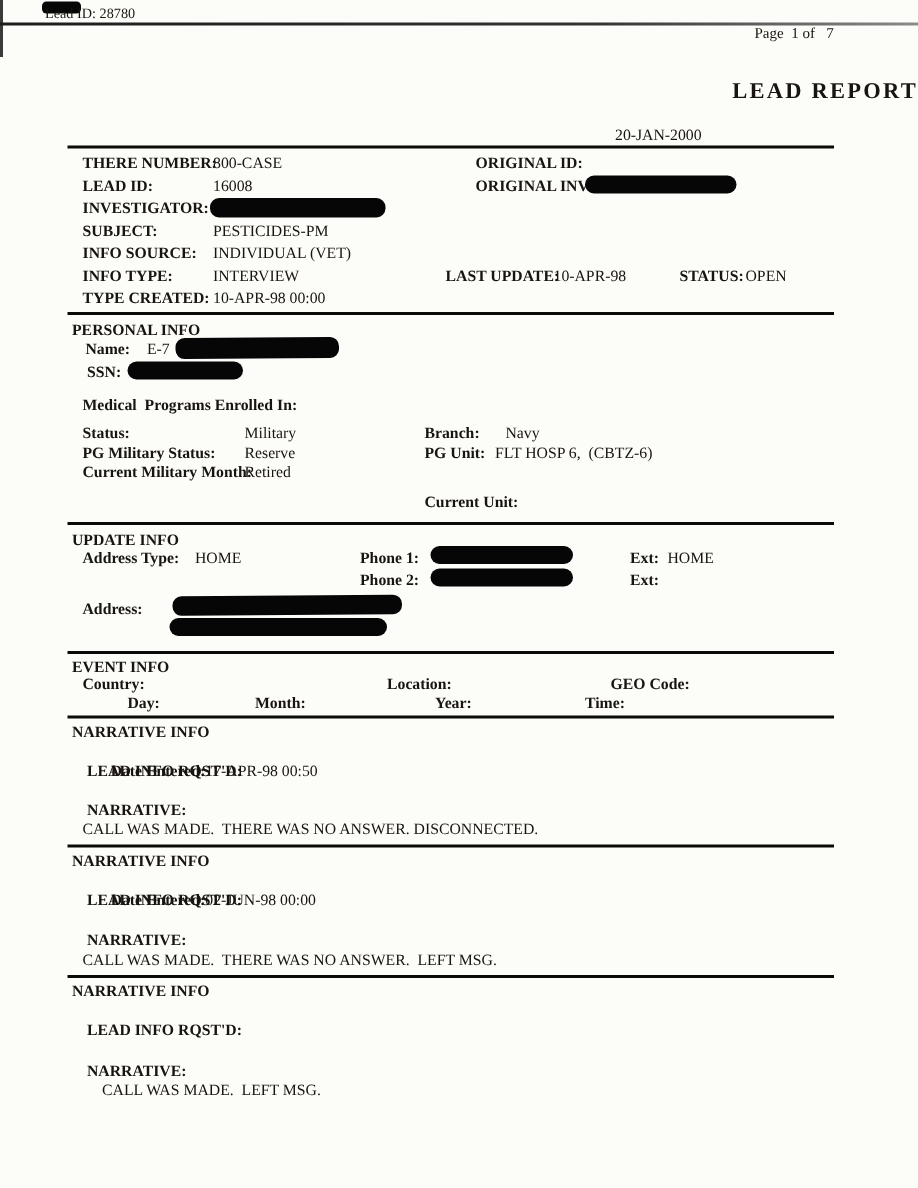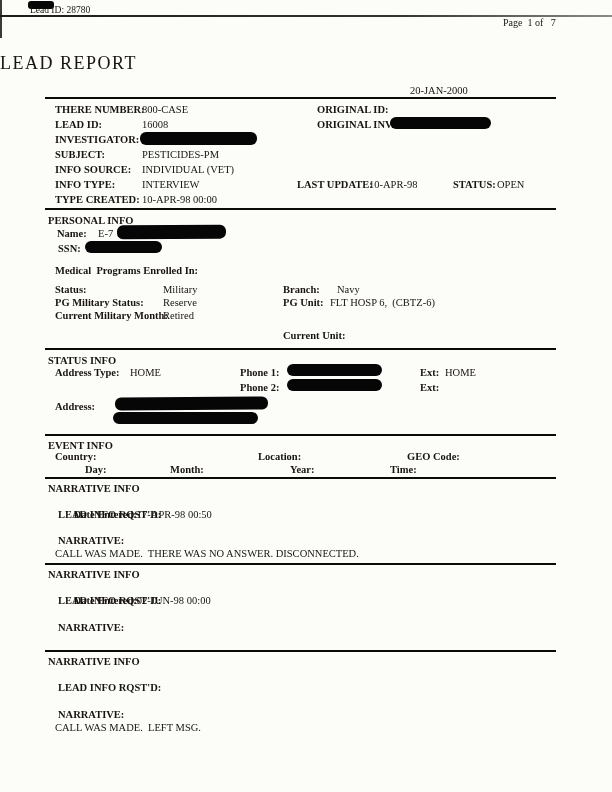--- a/index.html
+++ b/index.html
@@ -6,21 +6,21 @@
   html,body{width:612px;height:792px}
   body{background:#e8e6e1;font-family:"Liberation Serif","DejaVu Serif",serif;}
   #page{position:relative;width:612px;height:792px;background:#fcfcf9;color:#181410;overflow:hidden}
   .abs{position:absolute;white-space:pre;line-height:13px;font-size:10.5px}
   .lb{font-weight:bold}
   .sec{position:absolute;left:45px;width:511px;border-top:2.6px solid #0c0a08}
   .sec .abs{font-size:10.5px}
   .redact{position:absolute;background:#060606;border-radius:6px}
   .rule-top{position:absolute;left:0;top:15px;width:612px;height:1.6px;background:linear-gradient(90deg,#1c1c1c 0%,#333 65%,#8a8a8a 100%)}
   .vline{position:absolute;left:0;top:0;width:1.5px;height:38px;background:#3a3a3a}
-  .title{position:absolute;top:53px;left:0;width:100%;text-align:left;font-size:18px;font-weight:normal;letter-spacing:1.5px}
+  .title{position:absolute;top:53px;left:0;width:100%;text-align:right;font-size:15px;font-weight:bold;letter-spacing:1.5px}
   .pair{position:absolute;white-space:pre;font-size:10.5px;line-height:13px}
   .pair .lb{font-weight:bold}
   .small{font-size:9.5px}
 </style>
 </head>
 <body>
 
 <div id="page">
 
   <div class="vline"></div>
@@ -86,21 +86,21 @@
     <span class="abs lb" style="left:238px;top:86px">PG Unit:</span>
     <span class="abs" style="left:285px;top:86px">FLT HOSP 6,  (CBTZ-6)</span>
 
     <span class="abs lb" style="left:10px;top:99px">Current Military Month:</span>
     <span class="abs" style="left:118px;top:99px">Retired</span>
 
     <span class="abs lb" style="left:238px;top:119px">Current Unit:</span>
   </div>
 
   <div class="sec" style="top:348px;height:86px">
-    <span class="abs lb" style="left:3px;top:4px">STATUS INFO</span>
+    <span class="abs lb" style="left:3px;top:4px">UPDATE INFO</span>
 
     <span class="abs lb" style="left:10px;top:16px">Address Type:</span>
     <span class="abs" style="left:85px;top:16px">HOME</span>
     <span class="abs lb" style="left:195px;top:16px">Phone 1:</span>
     <div class="redact" style="left:242px;top:14px;width:95px;height:12px"></div>
     <span class="abs lb" style="left:375px;top:16px">Ext:</span>
     <span class="abs" style="left:400px;top:16px">HOME</span>
 
     <span class="abs lb" style="left:195px;top:31px">Phone 2:</span>
     <div class="redact" style="left:242px;top:29px;width:95px;height:12px"></div>
@@ -134,22 +134,23 @@
     <span class="abs" style="left:10px;top:68px">CALL WAS MADE.  THERE WAS NO ANSWER. DISCONNECTED.</span>
   </div>
 
   <div class="sec" style="top:563px;height:87px">
     <span class="abs lb" style="left:3px;top:3px">NARRATIVE INFO</span>
     <div class="pair" style="left:13px;top:16px">
       <span class="lb">Date Entered:</span><span>02-JUN-98 00:00</span>
     </div>
     <span class="abs lb" style="left:13px;top:29px">LEAD INFO RQST'D:</span>
     <span class="abs lb" style="left:13px;top:56px">NARRATIVE:</span>
+    <span class="abs" style="left:10px;top:69px">CALL WAS MADE.  THERE WAS NO ANSWER.  LEFT MSG.</span>
   </div>
 
   <div class="sec" style="top:650px;height:90px">
     <span class="abs lb" style="left:3px;top:3px">NARRATIVE INFO</span>
     <span class="abs lb" style="left:13px;top:29px">LEAD INFO RQST'D:</span>
     <span class="abs lb" style="left:13px;top:56px">NARRATIVE:</span>
-    <span class="abs" style="left:10px;top:69px">CALL WAS MADE.  LEFT MSG.</span>
+    <span class="abs" style="left:23px;top:69px">CALL WAS MADE.  LEFT MSG.</span>
   </div>
 
 </div>
 
 </body></html>

